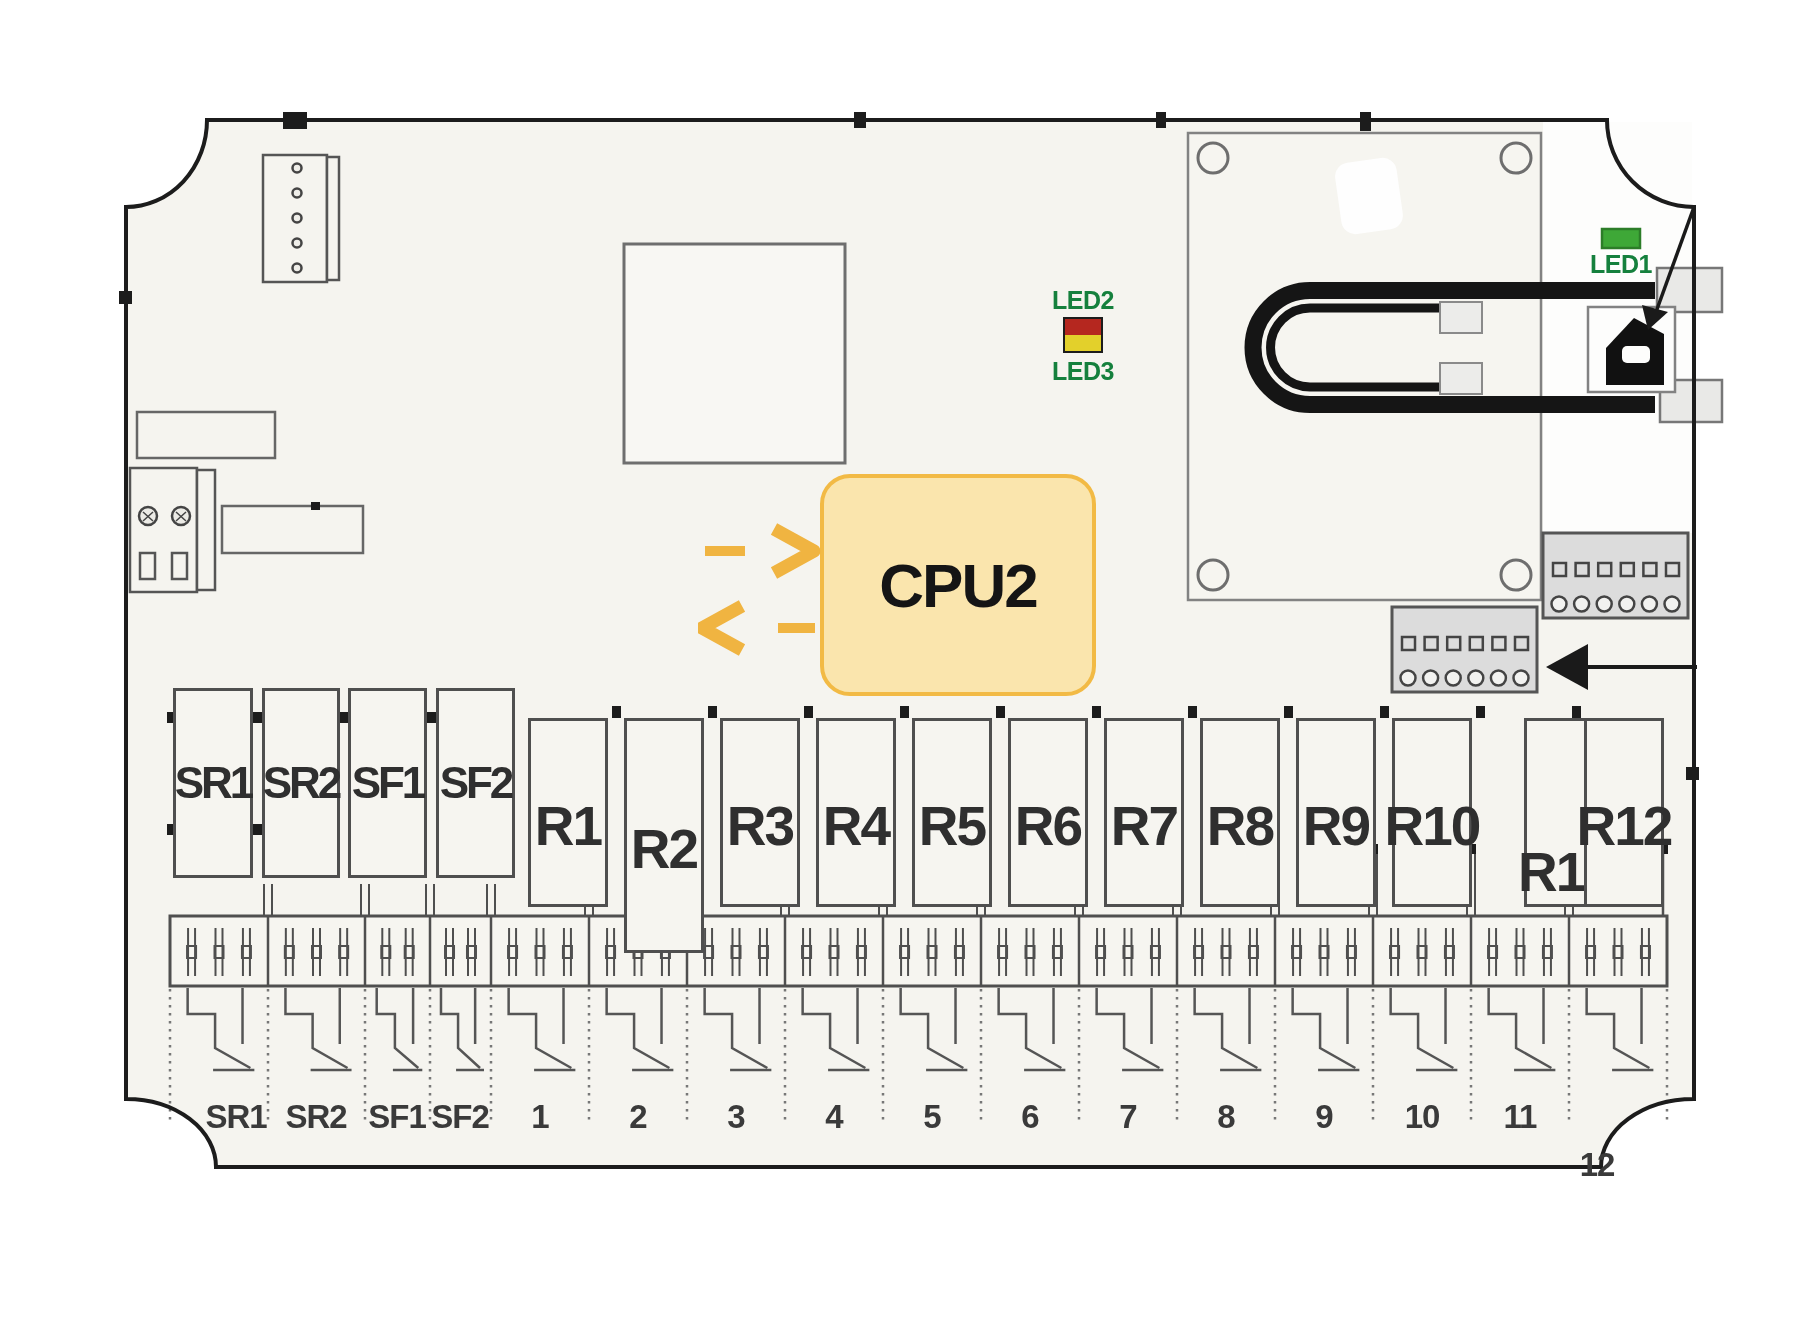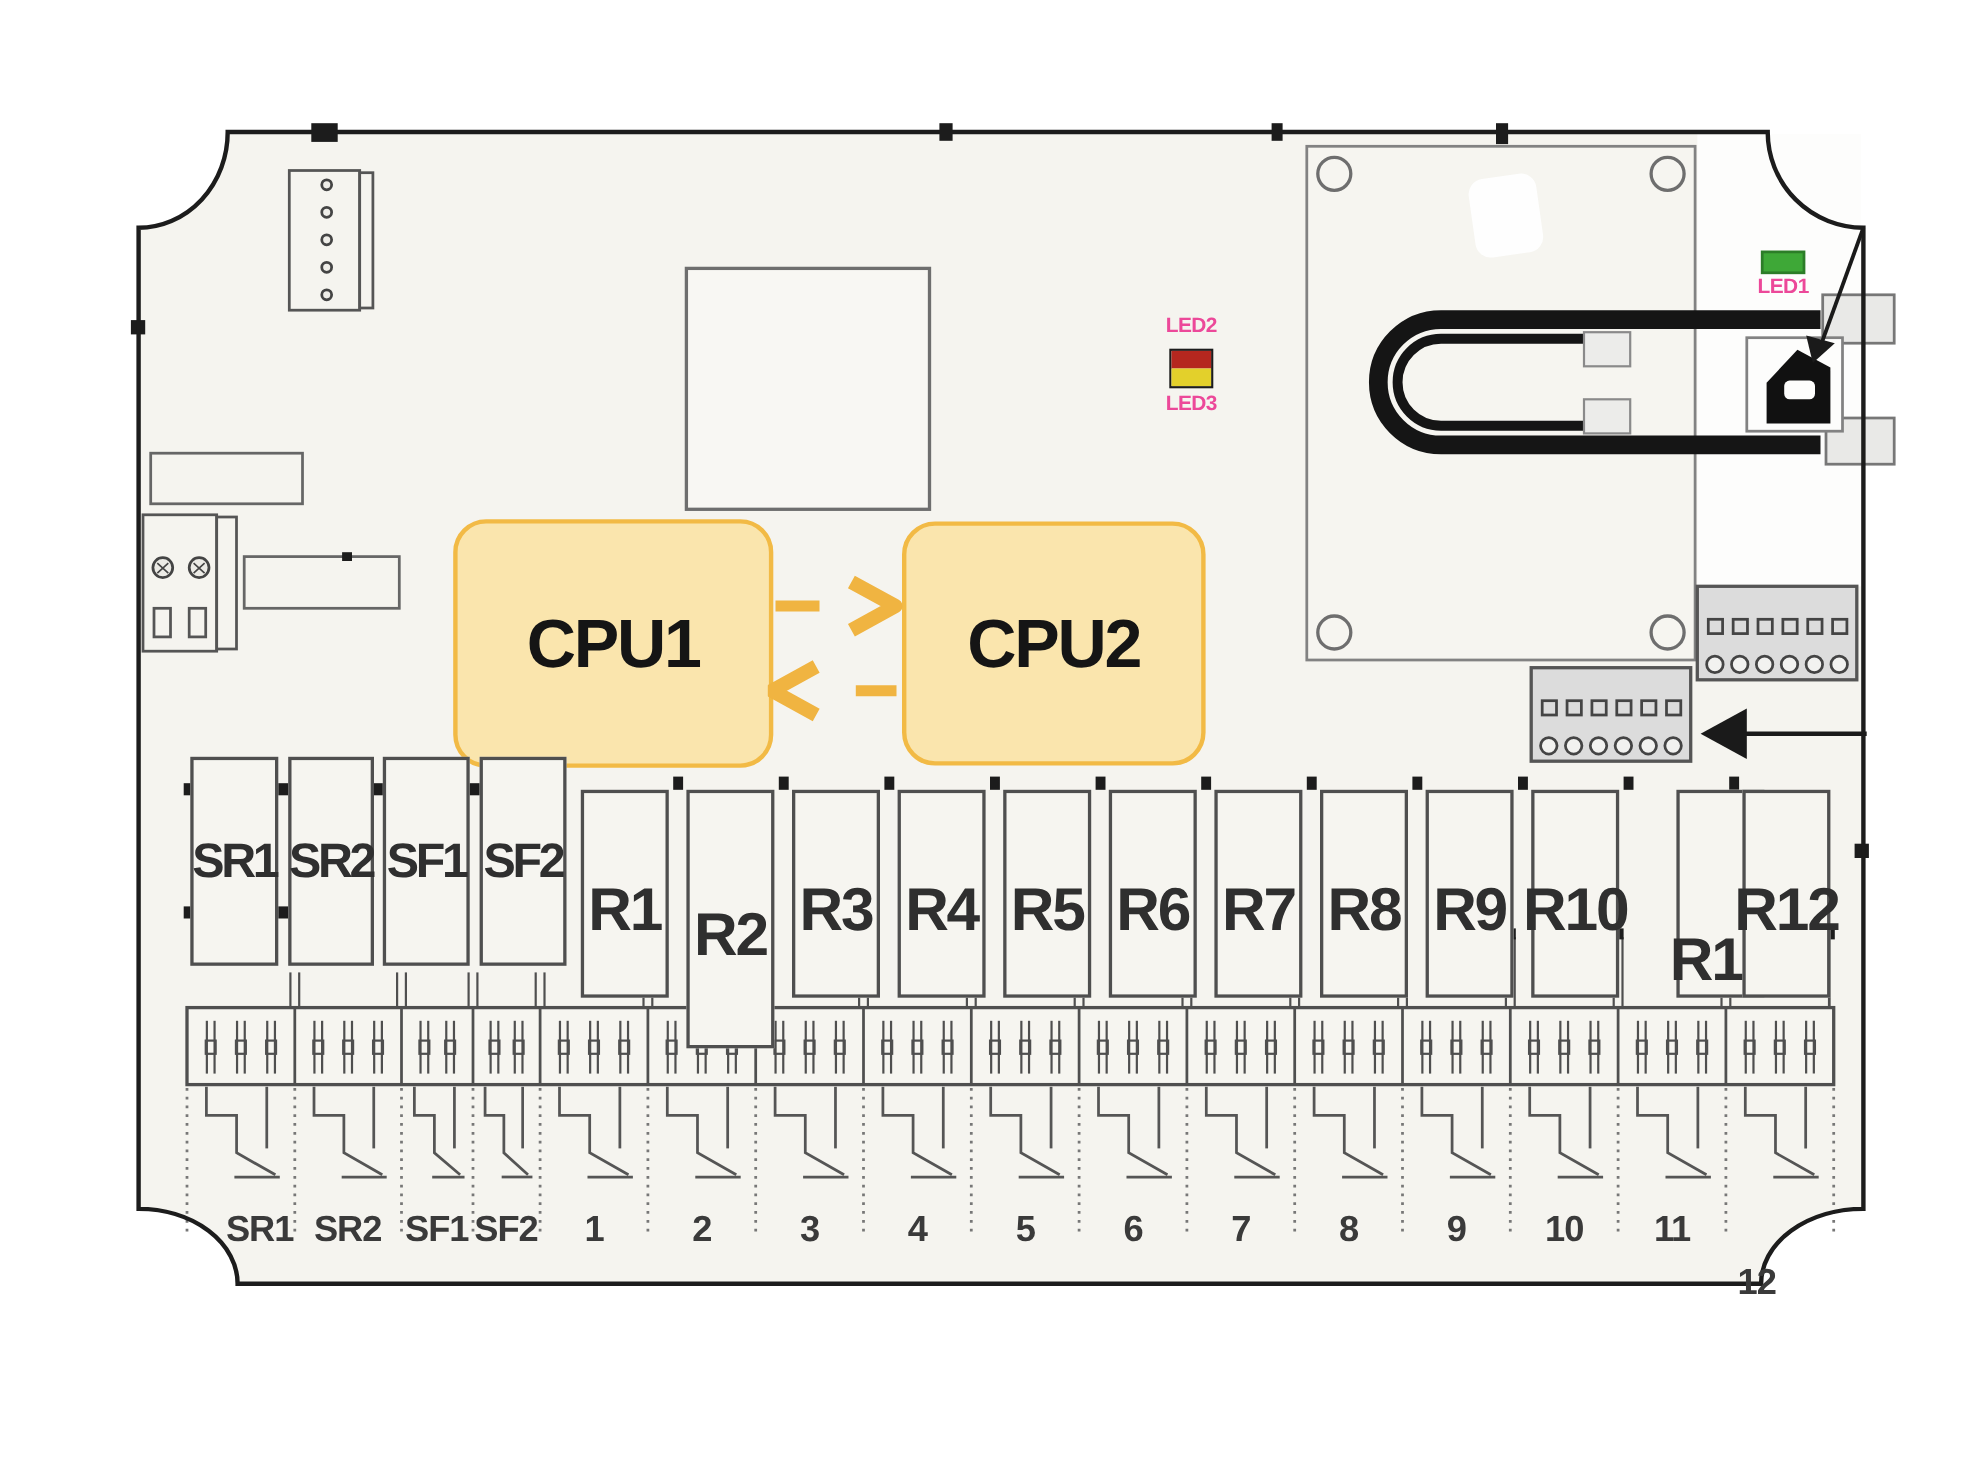--- a/index.html
+++ b/index.html
@@ -10,21 +10,21 @@
   .cpu{position:absolute;display:flex;align-items:center;justify-content:center;
        background:#FAE5AD;border:4px solid #F2BA45;border-radius:30px;
        font-weight:bold;font-size:62px;letter-spacing:-2px;color:#151515;}
   .relay-box{position:absolute;box-sizing:border-box;border:3px solid #4F4F4F;background:#F6F5F0;
              display:flex;align-items:center;justify-content:center;}
   .relay-box span{font-weight:bold;color:#2F2F2F;}
   .srsf-row .relay-box span{font-size:44px;letter-spacing:-3px;}
   .r-row .relay-box span{font-size:55px;letter-spacing:-2px;padding-top:26px;}
   .bottom-label{position:absolute;transform:translateX(-50%);font-weight:bold;
                 font-size:33px;color:#3A3A3A;letter-spacing:-1px;}
-  .led-label{position:absolute;font-weight:bold;font-size:19px;color:#ec4899;
+  .led-label{position:absolute;font-weight:bold;font-size:25px;color:#15803d;
              transform:translateX(-50%);letter-spacing:-0.5px;}
   .led-stack{position:absolute;left:1063px;top:317px;width:40px;height:36px;
              border:2.5px solid #1c1c1c;box-sizing:border-box;}
   .led-stack .half{width:100%;height:50%;}
 </style>
 </head>
 <body>
 
 <div id="stage">
 
@@ -421,23 +421,20 @@
         <rect x="1492.4" y="637" width="13" height="13" fill="#DCDCDC" stroke="#444" stroke-width="2.5"></rect>
         <circle cx="1498.4" cy="678" r="7.5" fill="#F2F2F0" stroke="#444" stroke-width="2.5"></circle>
         <rect x="1515" y="637" width="13" height="13" fill="#DCDCDC" stroke="#444" stroke-width="2.5"></rect>
         <circle cx="1521" cy="678" r="7.5" fill="#F2F2F0" stroke="#444" stroke-width="2.5"></circle>
       </g>
 
     <path d="M 207 120 H 1607 A 87 87 0 0 0 1694 207 V 1099 A 93 68 0 0 0 1601 1167
              H 216 A 90 68 0 0 0 126 1099 V 207 A 81 87 0 0 0 207 120 Z" fill="none" stroke="#1C1C1C" stroke-width="4"></path>
   </svg>
 
-  <div class="cpu" style="left:412px;top:472px;width:283px;height:218px;">
-    <span>CPU1</span>
-  </div>
   <div class="cpu" style="left:820px;top:474px;width:268px;height:214px;">
     <span>CPU2</span>
   </div>
 
   <svg class="abs" style="left:698px;top:500px;" width="125" height="170" viewBox="698 500 125 170">
     <g stroke="#F0B441" fill="none">
       <line x1="705" y1="551" x2="745" y2="551" stroke-width="10"></line>
       <path d="M 774 529 L 814 551 L 774 573" stroke-width="13" stroke-linejoin="round"></path>
       <line x1="778" y1="628" x2="815" y2="628" stroke-width="10"></line>
       <path d="M 742 606 L 702 628 L 742 650" stroke-width="13" stroke-linejoin="round"></path>

